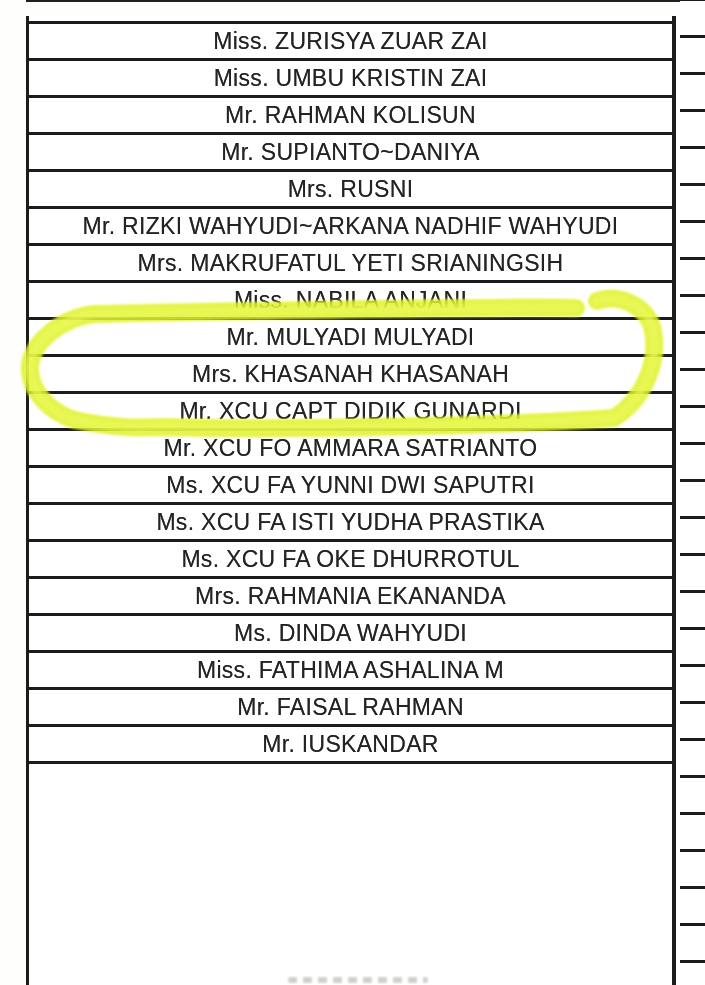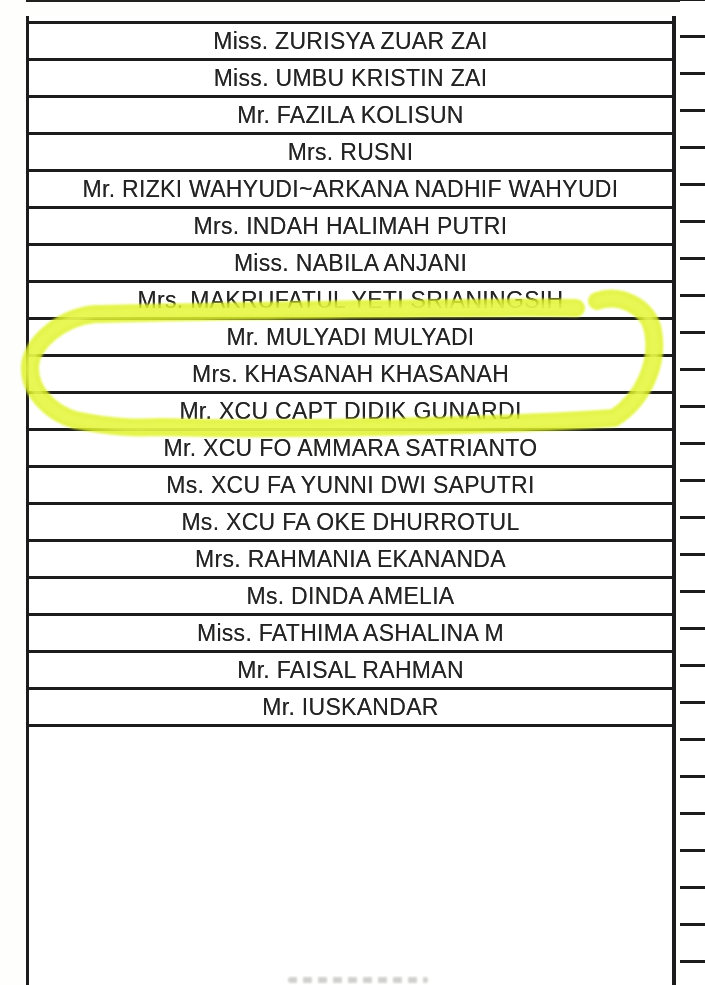--- a/index.html
+++ b/index.html
@@ -104,60 +104,63 @@
 
   <div class="main-col">
     <div class="rows">
       <div class="row">
           <span class="name">Miss. ZURISYA ZUAR ZAI</span>
         </div>
       <div class="row">
           <span class="name">Miss. UMBU KRISTIN ZAI</span>
         </div>
       <div class="row">
-          <span class="name">Mr. FAZILA KOLISUN</span>
+          <span class="name">Mr. RAHMAN KOLISUN</span>
+        </div>
+      <div class="row">
+          <span class="name">Mr. SUPIANTO~DANIYA</span>
         </div>
       <div class="row">
           <span class="name">Mrs. RUSNI</span>
         </div>
       <div class="row">
           <span class="name">Mr. RIZKI WAHYUDI~ARKANA NADHIF WAHYUDI</span>
         </div>
       <div class="row">
-          <span class="name">Mrs. INDAH HALIMAH PUTRI</span>
+          <span class="name">Mrs. MAKRUFATUL YETI SRIANINGSIH</span>
         </div>
       <div class="row">
           <span class="name">Miss. NABILA ANJANI</span>
-        </div>
-      <div class="row">
-          <span class="name">Mrs. MAKRUFATUL YETI SRIANINGSIH</span>
         </div>
       <div class="row">
           <span class="name">Mr. MULYADI MULYADI</span>
         </div>
       <div class="row">
           <span class="name">Mrs. KHASANAH KHASANAH</span>
         </div>
       <div class="row">
           <span class="name">Mr. XCU CAPT DIDIK GUNARDI</span>
         </div>
       <div class="row">
           <span class="name">Mr. XCU FO AMMARA SATRIANTO</span>
         </div>
       <div class="row">
           <span class="name">Ms. XCU FA YUNNI DWI SAPUTRI</span>
         </div>
       <div class="row">
+          <span class="name">Ms. XCU FA ISTI YUDHA PRASTIKA</span>
+        </div>
+      <div class="row">
           <span class="name">Ms. XCU FA OKE DHURROTUL</span>
         </div>
       <div class="row">
           <span class="name">Mrs. RAHMANIA EKANANDA</span>
         </div>
       <div class="row">
-          <span class="name">Ms. DINDA AMELIA</span>
+          <span class="name">Ms. DINDA WAHYUDI</span>
         </div>
       <div class="row">
           <span class="name">Miss. FATHIMA ASHALINA M</span>
         </div>
       <div class="row">
           <span class="name">Mr. FAISAL RAHMAN</span>
         </div>
       <div class="row">
           <span class="name">Mr. IUSKANDAR</span>
         </div>

